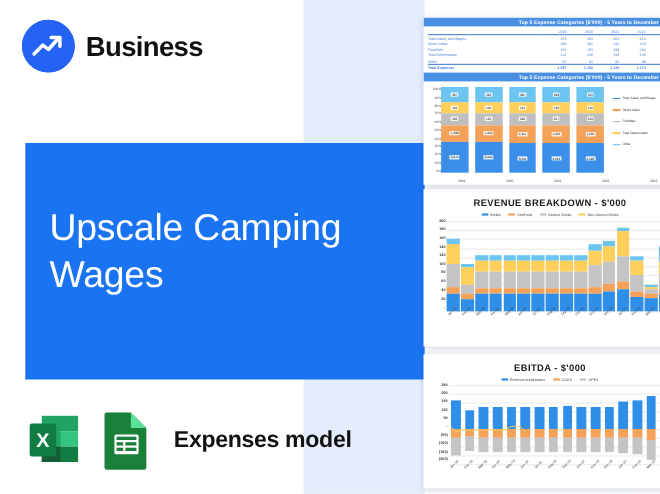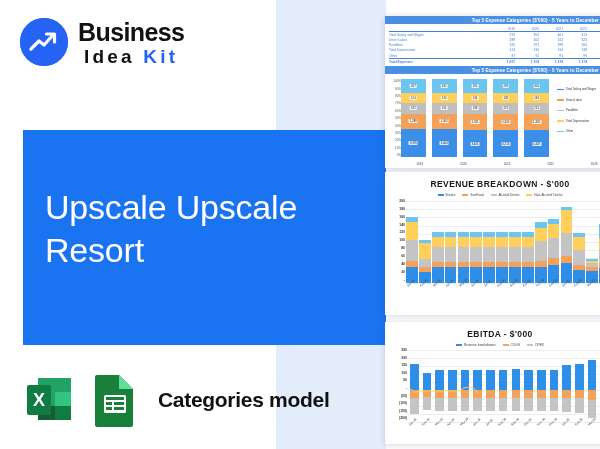--- a/index.html
+++ b/index.html
@@ -223,29 +223,25 @@
   <div class="logo-wrap">
     <div class="logo-mark">
       <svg width="48" height="48" viewBox="0 0 48 48">
         <circle cx="24" cy="24" r="24" fill="#2563f5"></circle>
         <path d="M11 31 L19 23 L24 27 L33 17" stroke="#ffffff" stroke-width="3.2" fill="none" stroke-linecap="round" stroke-linejoin="round"></path>
         <path d="M26.5 16 L34.5 16 L34.5 24" stroke="#ffffff" stroke-width="3.2" fill="none" stroke-linecap="round" stroke-linejoin="round"></path>
       </svg>
     </div>
     <div class="logo-text">
       <div class="logo-line1">Business</div>
-      <div class="logo-line2">
-        <span>Idea</span>
-        <span class="kit">Kit</span>
-      </div>
     </div>
   </div>
 
   <div class="blue-panel"></div>
-  <div class="headline">Upscale Upscale Resort</div>
+  <div class="headline">Upscale Camping Wages</div>
 
   <div class="footer-row">
     <div class="xls-icon">
       <svg width="56" height="56" viewBox="0 0 56 56">
         <rect x="16" y="6" width="33" height="14" fill="#21a366"></rect>
         <rect x="16" y="20" width="33" height="14" fill="#33c481"></rect>
         <rect x="16" y="34" width="33" height="14" fill="#107c41"></rect>
         <rect x="16" y="20" width="17" height="14" fill="#21a366"></rect>
         <rect x="16" y="34" width="17" height="14" fill="#185c37"></rect>
         <rect x="5" y="13" width="24" height="30" rx="2" fill="#107c41"></rect>
@@ -257,21 +253,21 @@
         <path d="M6 3 h22 l14 14 v36 a2 2 0 0 1 -2 2 H6 a2 2 0 0 1 -2 -2 V5 a2 2 0 0 1 2 -2 z" fill="#188038"></path>
         <path d="M28 3 l14 14 h-14 z" fill="#5ce09a"></path>
         <rect x="13" y="23" width="22" height="18" rx="1.5" fill="#ffffff"></rect>
         <rect x="15" y="25" width="18" height="3" fill="#188038"></rect>
         <rect x="15" y="30" width="6" height="3" fill="#188038"></rect>
         <rect x="23" y="30" width="10" height="3" fill="#188038"></rect>
         <rect x="15" y="35" width="6" height="3" fill="#188038"></rect>
         <rect x="23" y="35" width="10" height="3" fill="#188038"></rect>
       </svg>
     </div>
-    <div class="footer-label">Categories model</div>
+    <div class="footer-label">Expenses model</div>
   </div>
 
   <div class="card" id="card-expense">
     <div class="xl-titlebar">Top 5 Expense Categories ($'000) - 5 Years to December 2023</div>
     <div class="xl-table">
       <table id="expense-table-el">
           <tbody>
             <tr class="hdr">
               <td style="width:46%"></td>
               <td>2019</td>

